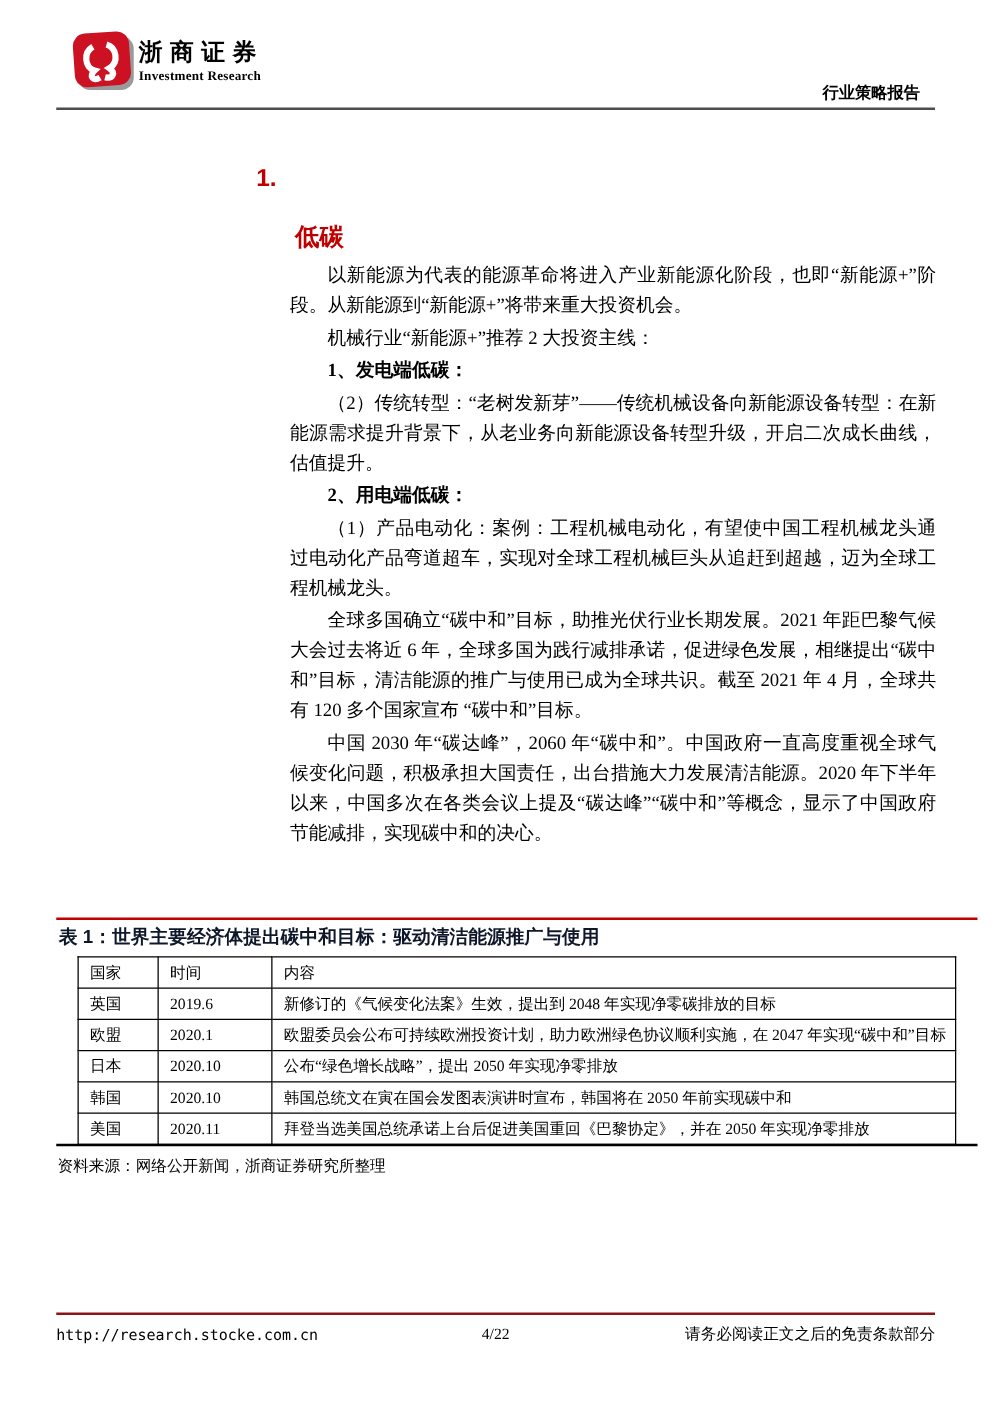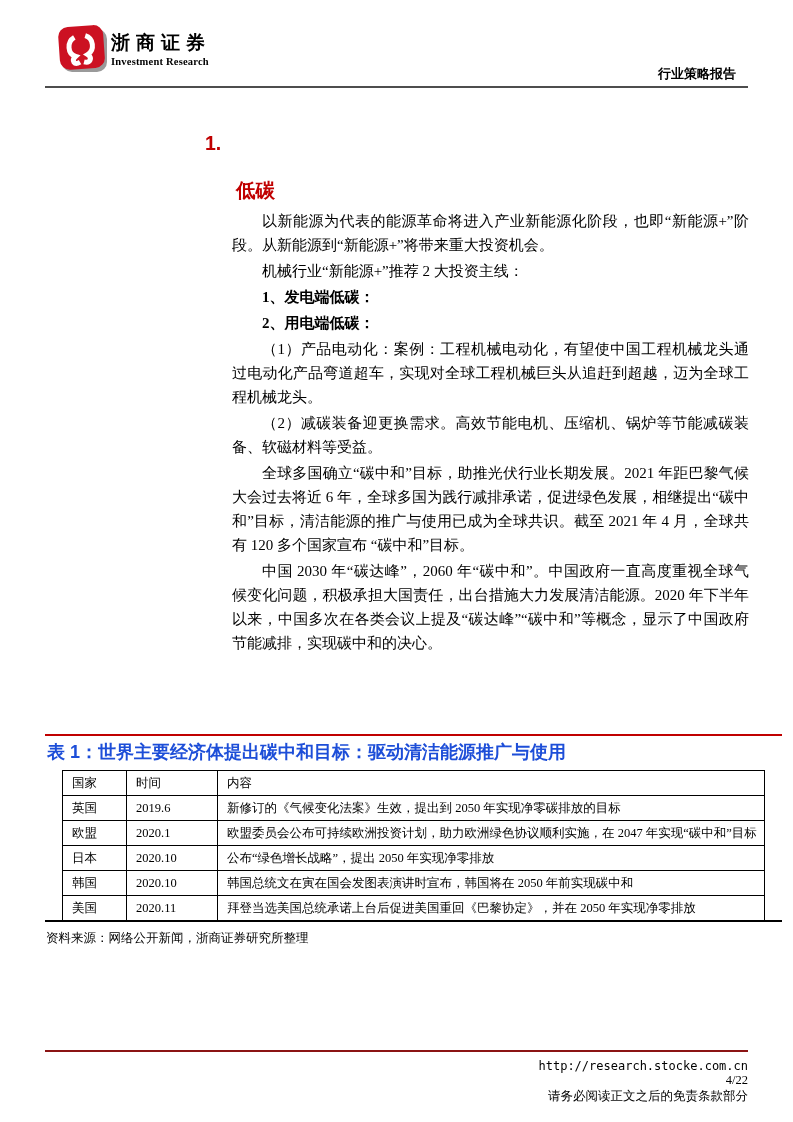--- a/index.html
+++ b/index.html
@@ -40,42 +40,42 @@
     position:absolute; left:232px; top:209px; width:517px;
     font-size:15px; line-height:24px; text-align:justify;
   }
   .para { text-indent:2em; margin:0 0 2px 0; }
   .para.subhead { font-weight:700; margin:2px 0 2px 0; }
 
   
   .table-section { position:absolute; left:45px; top:734px; width:737px; }
   .caption-rule { border-top:2px solid #c00000; height:0; }
   .table-caption {
-    color:#1d4ed8; font-family:"Liberation Sans","DejaVu Sans",sans-serif;
-    font-weight:700; font-size:18px; padding:4px 0 6px 2px;
+    color:#0f172a; font-family:"Liberation Sans","DejaVu Sans",sans-serif;
+    font-weight:700; font-size:15px; padding:4px 0 6px 2px;
   }
   table.data-table {
     border-collapse:collapse; margin-left:17px; width:703px;
     font-size:12.5px; table-layout:fixed;
   }
   table.data-table th, table.data-table td {
     border:1px solid #000; padding:2px 9px; height:20px;
     font-weight:normal; text-align:left; vertical-align:middle;
     overflow:hidden; white-space:nowrap;
   }
   table.data-table th:nth-child(1), table.data-table td:nth-child(1){ width:45px; }
   table.data-table th:nth-child(2), table.data-table td:nth-child(2){ width:72px; }
   .wide-rule { border-top:2px solid #000; margin-top:-1px; }
   .source-note { font-size:12.5px; padding:8px 0 0 1px; }
 
   
   .footer {
     position:absolute; left:45px; top:1050px; width:703px;
-    border-top:2.5px solid #8b1414; display:flex; align-items:flex-end;
-    padding-top:7px; font-size:12.5px;flex-direction:column;
+    border-top:2.5px solid #8b1414; display:flex; align-items:center;
+    padding-top:7px; font-size:12.5px;
   }
   .footer-url { flex:1; text-align:left; font-family:"DejaVu Sans Mono","Liberation Mono",monospace; font-size:12px; }
   .footer-page { flex:0 0 auto; text-align:center; }
   .footer-disclaimer { flex:1; text-align:right; }
 </style>
 </head>
 <body>
 
 <div class="page">
 
@@ -102,43 +102,43 @@
     <span class="title-text">
       <br>
       <span>低碳</span>
     </span>
   </div>
 
   <div class="body-block">
       <div class="para body">以新能源为代表的能源革命将进入产业新能源化阶段，也即“新能源+”阶段。从新能源到“新能源+”将带来重大投资机会。</div>
       <div class="para body">机械行业“新能源+”推荐 2 大投资主线：</div>
       <div class="para subhead">1、发电端低碳：</div>
+      <div class="para body">（2）传统转型：“老树发新芽”——传统机械设备向新能源设备转型：在新能源需求提升背景下，从老业务向新能源设备转型升级，开启二次成长曲线，估值提升。</div>
       <div class="para subhead">2、用电端低碳：</div>
       <div class="para body">（1）产品电动化：案例：工程机械电动化，有望使中国工程机械龙头通过电动化产品弯道超车，实现对全球工程机械巨头从追赶到超越，迈为全球工程机械龙头。</div>
-      <div class="para body">（2）减碳装备迎更换需求。高效节能电机、压缩机、锅炉等节能减碳装备、软磁材料等受益。</div>
       <div class="para body">全球多国确立“碳中和”目标，助推光伏行业长期发展。2021 年距巴黎气候大会过去将近 6 年，全球多国为践行减排承诺，促进绿色发展，相继提出“碳中和”目标，清洁能源的推广与使用已成为全球共识。截至 2021 年 4 月，全球共有 120 多个国家宣布 “碳中和”目标。</div>
       <div class="para body">中国 2030 年“碳达峰”，2060 年“碳中和”。中国政府一直高度重视全球气候变化问题，积极承担大国责任，出台措施大力发展清洁能源。2020 年下半年以来，中国多次在各类会议上提及“碳达峰”“碳中和”等概念，显示了中国政府节能减排，实现碳中和的决心。</div>
     </div>
 
   <div class="table-section">
     <div class="caption-rule"></div>
     <div class="table-caption">表 1：世界主要经济体提出碳中和目标：驱动清洁能源推广与使用</div>
     <table class="data-table">
       <thead>
           <tr>
             <th>国家</th>
             <th>时间</th>
             <th>内容</th>
           </tr>
         </thead>
       <tbody>
           <tr>
             <td>英国</td>
             <td>2019.6</td>
-            <td>新修订的《气候变化法案》生效，提出到 2050 年实现净零碳排放的目标</td>
+            <td>新修订的《气候变化法案》生效，提出到 2048 年实现净零碳排放的目标</td>
           </tr>
           <tr>
             <td>欧盟</td>
             <td>2020.1</td>
             <td>欧盟委员会公布可持续欧洲投资计划，助力欧洲绿色协议顺利实施，在 2047 年实现“碳中和”目标</td>
           </tr>
           <tr>
             <td>日本</td>
             <td>2020.10</td>
             <td>公布“绿色增长战略”，提出 2050 年实现净零排放</td>

